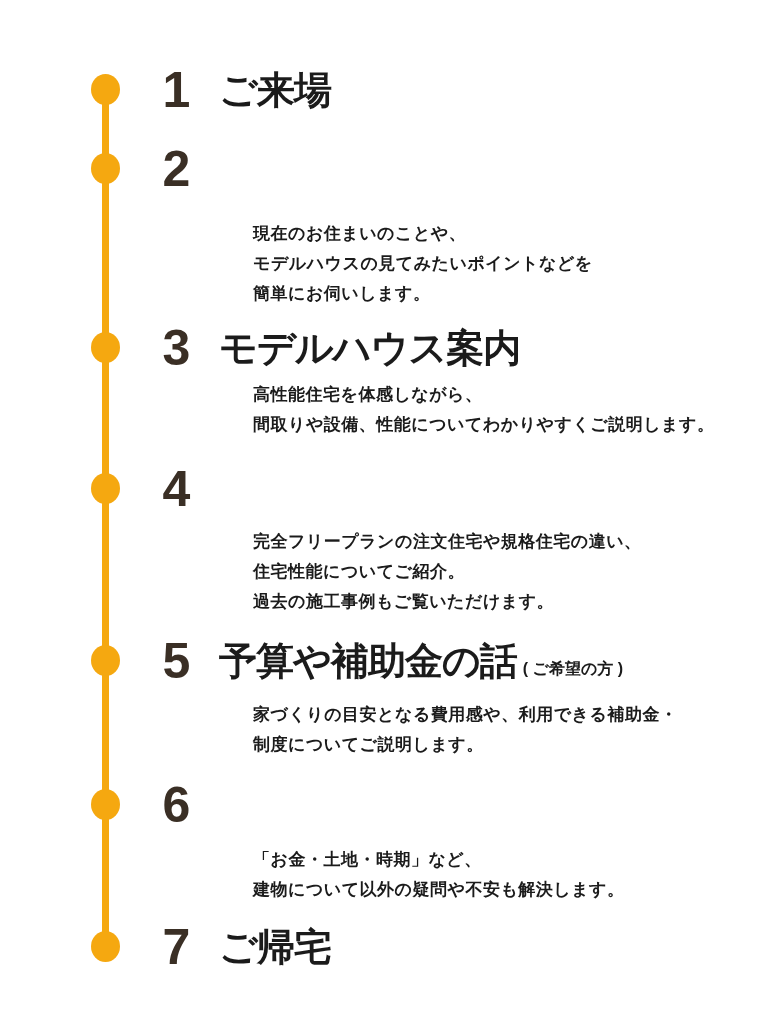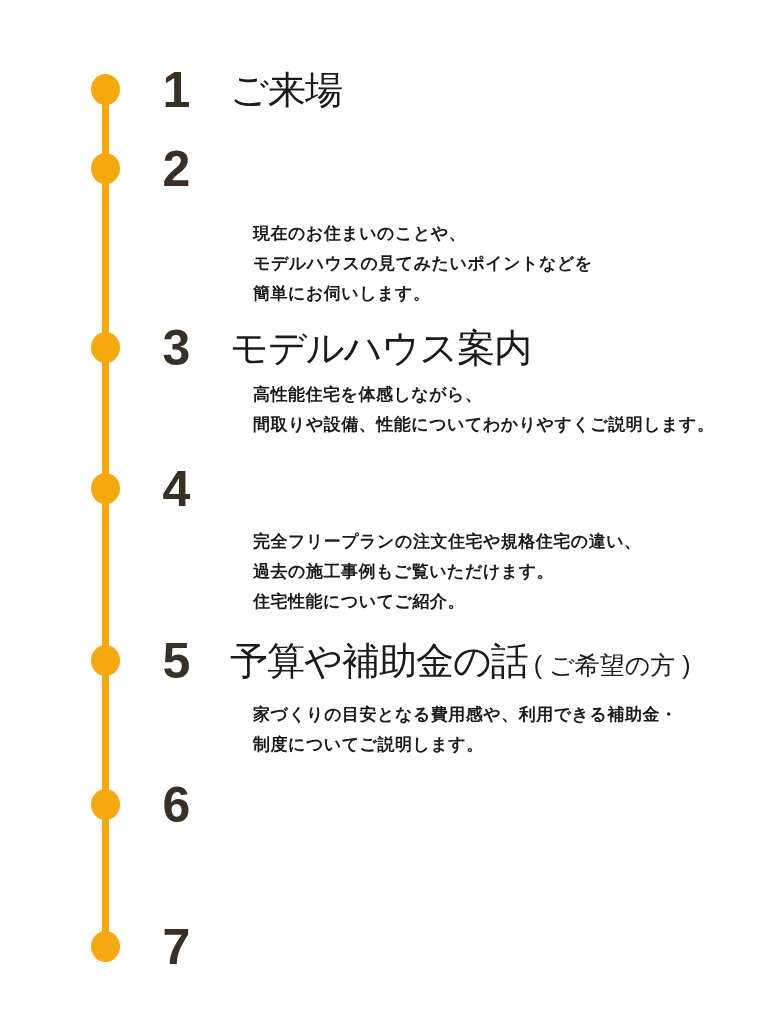--- a/index.html
+++ b/index.html
@@ -44,29 +44,29 @@
   .step-num {
     width: 52px;
     text-align: center;
     font-size: 50px;
     font-weight: bold;
     color: var(--number, #3A2F25);
     line-height: 56px;
     letter-spacing: -1px;
   }
   .step-title {
-    margin-left: 28px;
+    margin-left: 17px;
     font-size: 38px;
-    font-weight: normal;
+    font-weight: bold;
     color: var(--text, #1B1B1B);
     letter-spacing: -1px;
     white-space: nowrap;
   }
   .step-title .title-suffix {
-    font-size: 25px;
+    font-size: 16px;
     letter-spacing: 0;
     margin-left: 6px;
   }
   
   .step-desc {
     position: absolute;
     left: 253px;
     font-size: 17px;
     font-weight: bold;
     color: var(--text, #1B1B1B);
@@ -110,34 +110,39 @@
   <div class="step-desc" style="top:380px">
     <div>高性能住宅を体感しながら、</div>
     <div>間取りや設備、性能についてわかりやすくご説明します。</div>
   </div>
 
   <div class="step-row" style="top:461px">
     <div class="step-num">4</div>
   </div>
   <div class="step-desc" style="top:527px">
     <div>完全フリープランの注文住宅や規格住宅の違い、</div>
+    <div>住宅性能についてご紹介。</div>
     <div>過去の施工事例もご覧いただけます。</div>
-    <div>住宅性能についてご紹介。</div>
   </div>
 
   <div class="step-row" style="top:633px">
     <div class="step-num">5</div>
     <div class="step-title"><span>予算や補助金の話</span><span class="title-suffix">( ご希望の方 )</span></div>
   </div>
   <div class="step-desc" style="top:700px">
     <div>家づくりの目安となる費用感や、利用できる補助金・</div>
     <div>制度についてご説明します。</div>
   </div>
 
   <div class="step-row" style="top:777px">
     <div class="step-num">6</div>
   </div>
+  <div class="step-desc" style="top:845px">
+    <div>「お金・土地・時期」など、</div>
+    <div>建物について以外の疑問や不安も解決します。</div>
+  </div>
 
   <div class="step-row" style="top:919px">
     <div class="step-num">7</div>
+    <div class="step-title">ご帰宅</div>
   </div>
 
 </div>
 
 </body></html>

